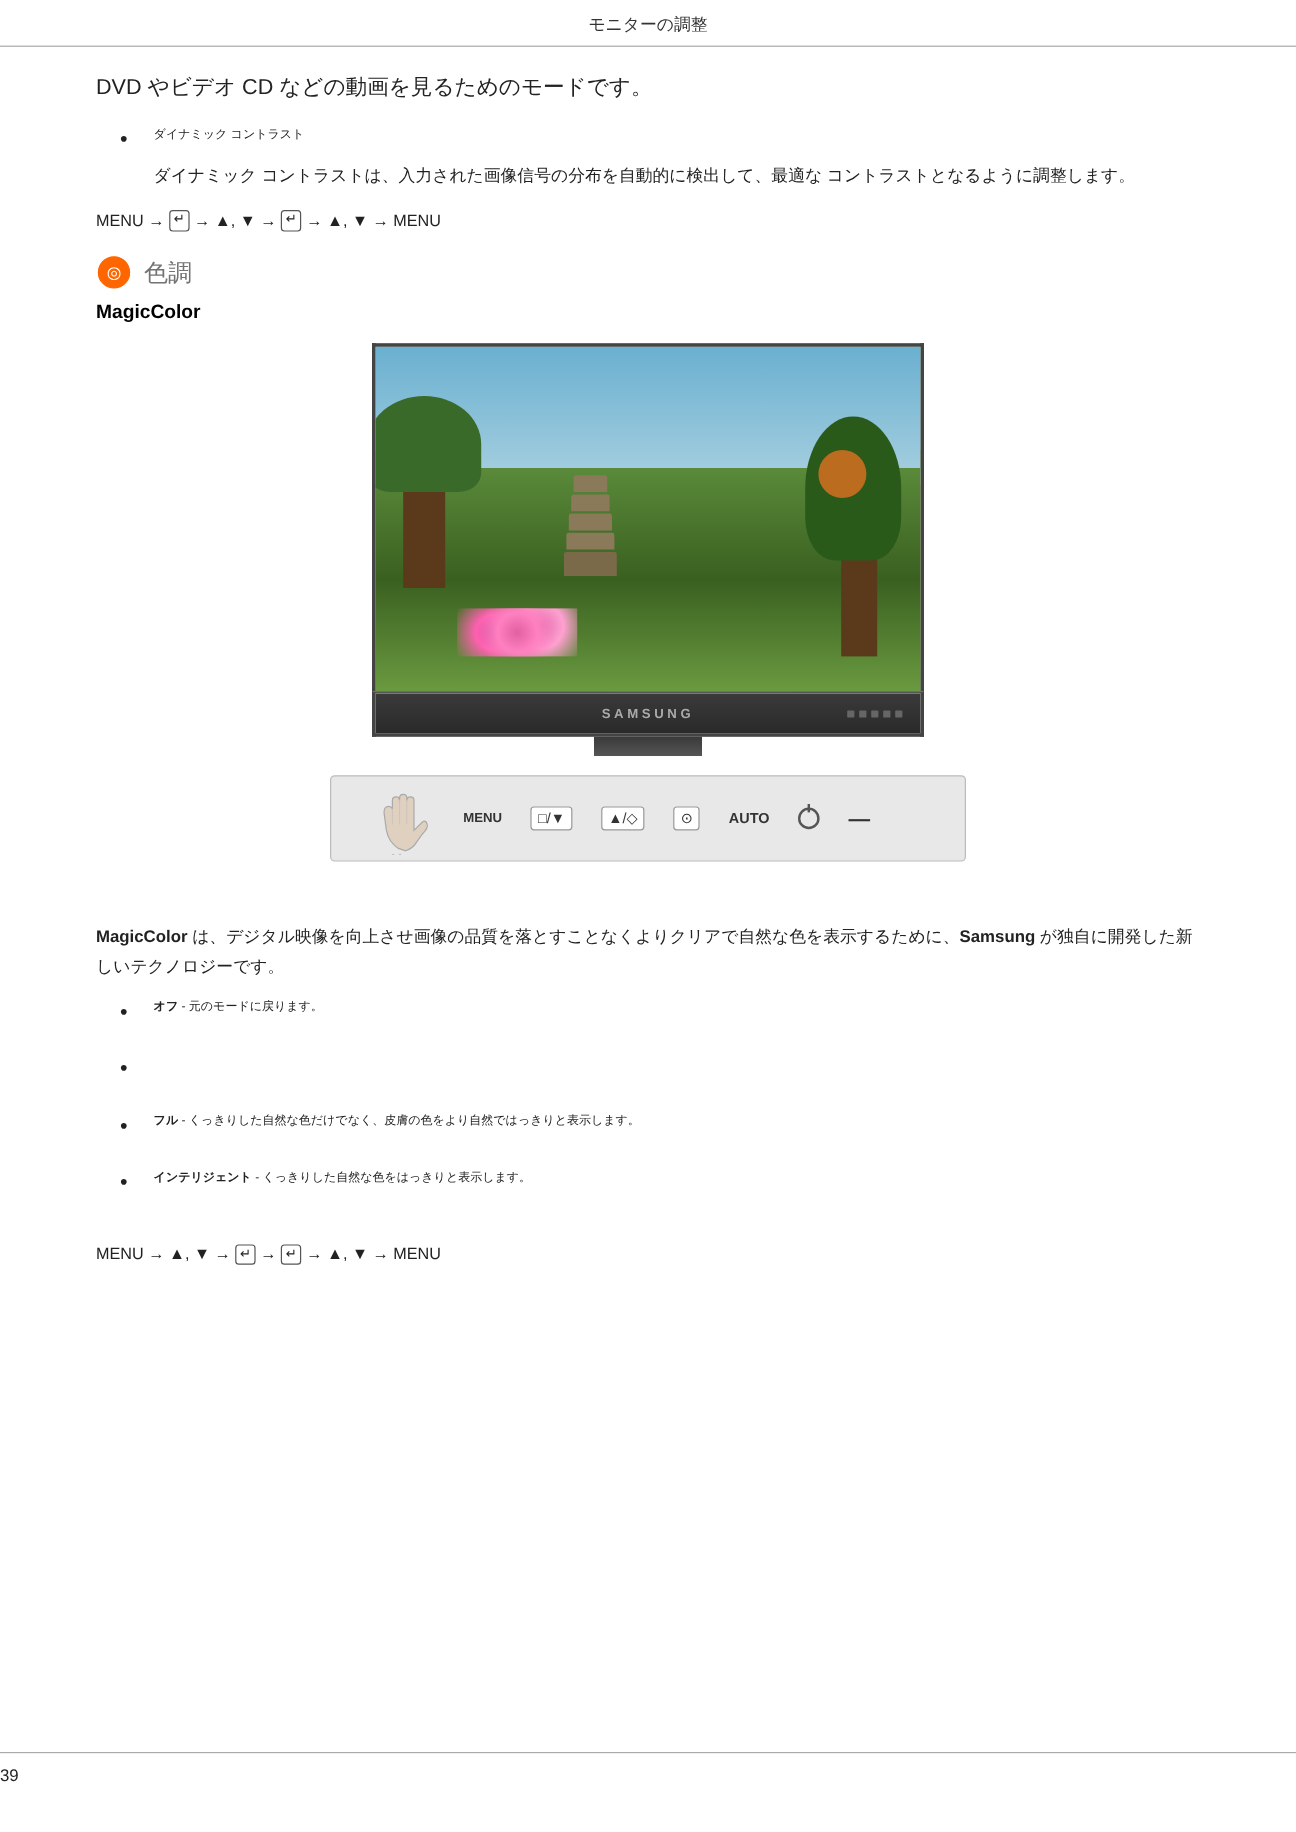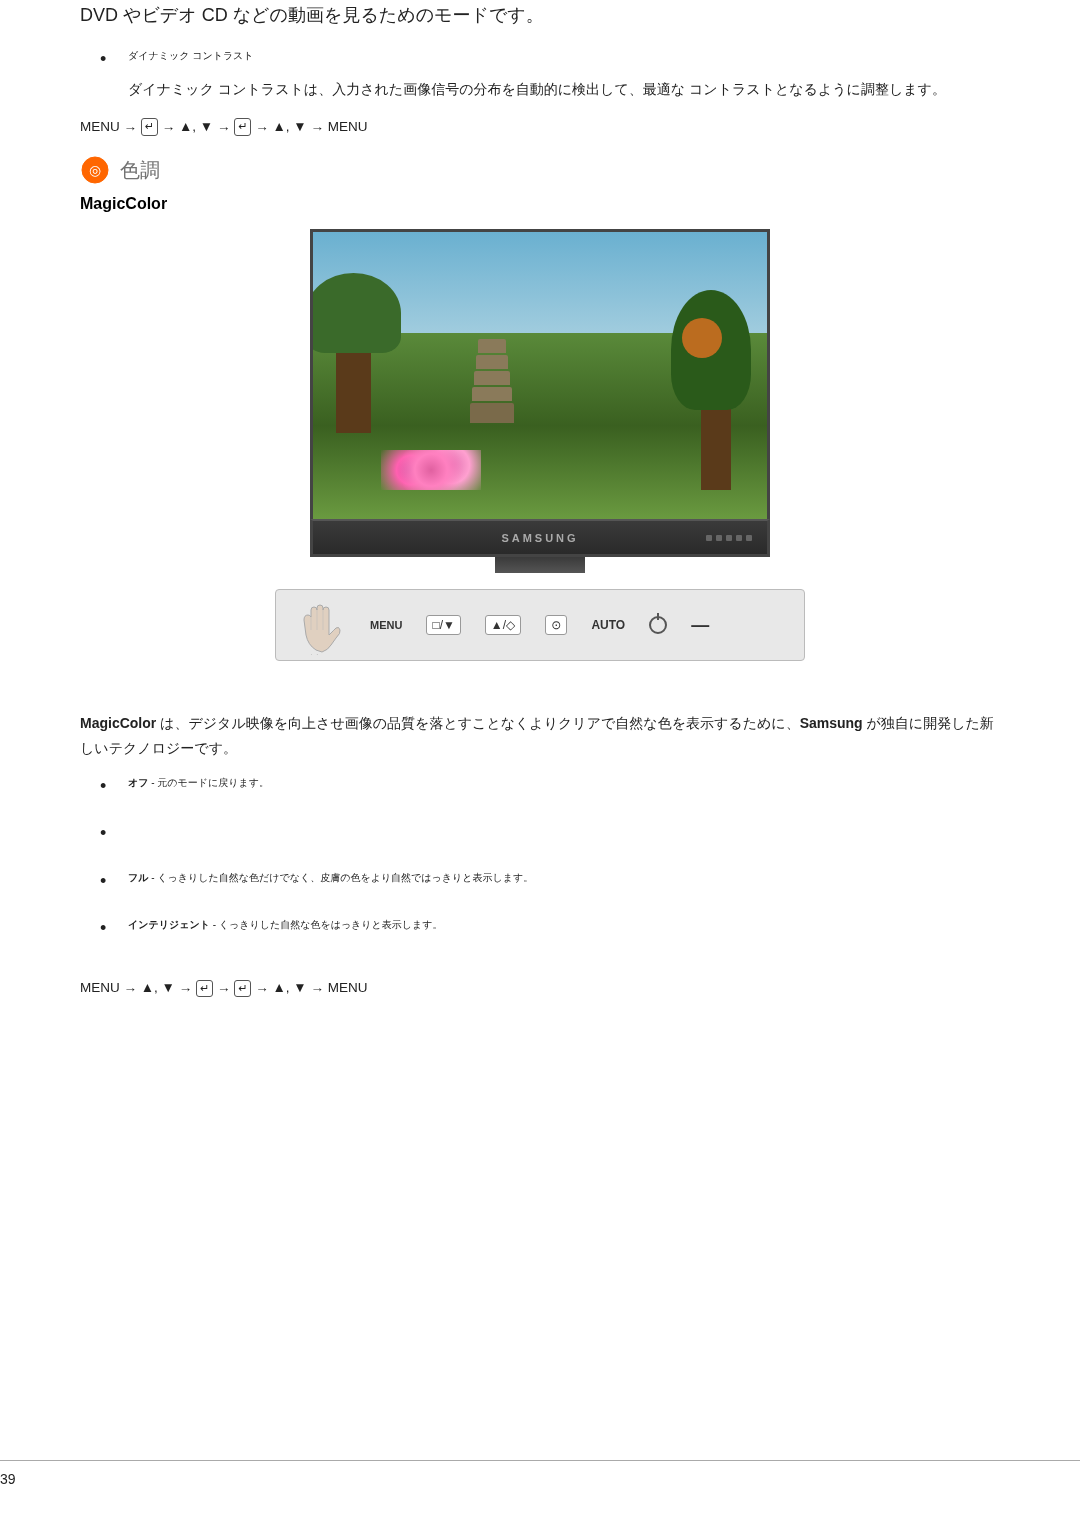--- a/index.html
+++ b/index.html
@@ -284,21 +284,21 @@
     .control-bar-container {
       width: 530px;
       margin-top: 16px;
       margin-bottom: 30px;
     }
 
     .control-bar {
       background: #e8e8e8;
       border: 1px solid #bbb;
       border-radius: 4px;
-      padding: 10px 20px;
+      padding: 10px 36px;
       display: flex;
       align-items: center;
       gap: 24px;
       width: 530px;
     }
 
     .ctrl-btn {
       font-size: 12px;
       color: #333;
       border: 1px solid #999;
@@ -329,20 +329,23 @@
       font-size: 11px;
       vertical-align: middle;
       line-height: 1.4;
     }
   </style>
 </head>
 <body>
 
 <div class="page-container">
 
+  <div class="page-header">
+    <span>モニターの調整</span>
+  </div>
 
   <div class="content-area">
 
     
     <div class="intro-text">
       <span>DVD やビデオ CD などの動画を見るためのモードです。</span>
     </div>
 
     
     <div class="bullet-section">

